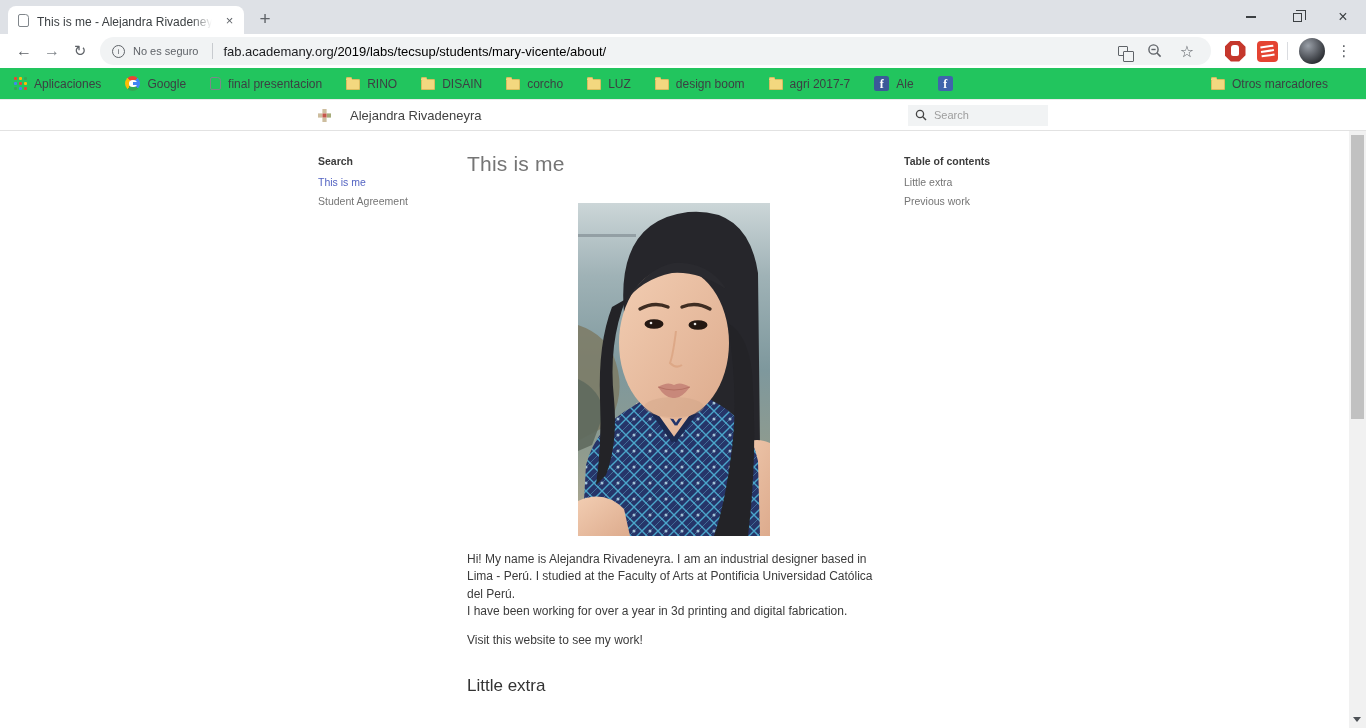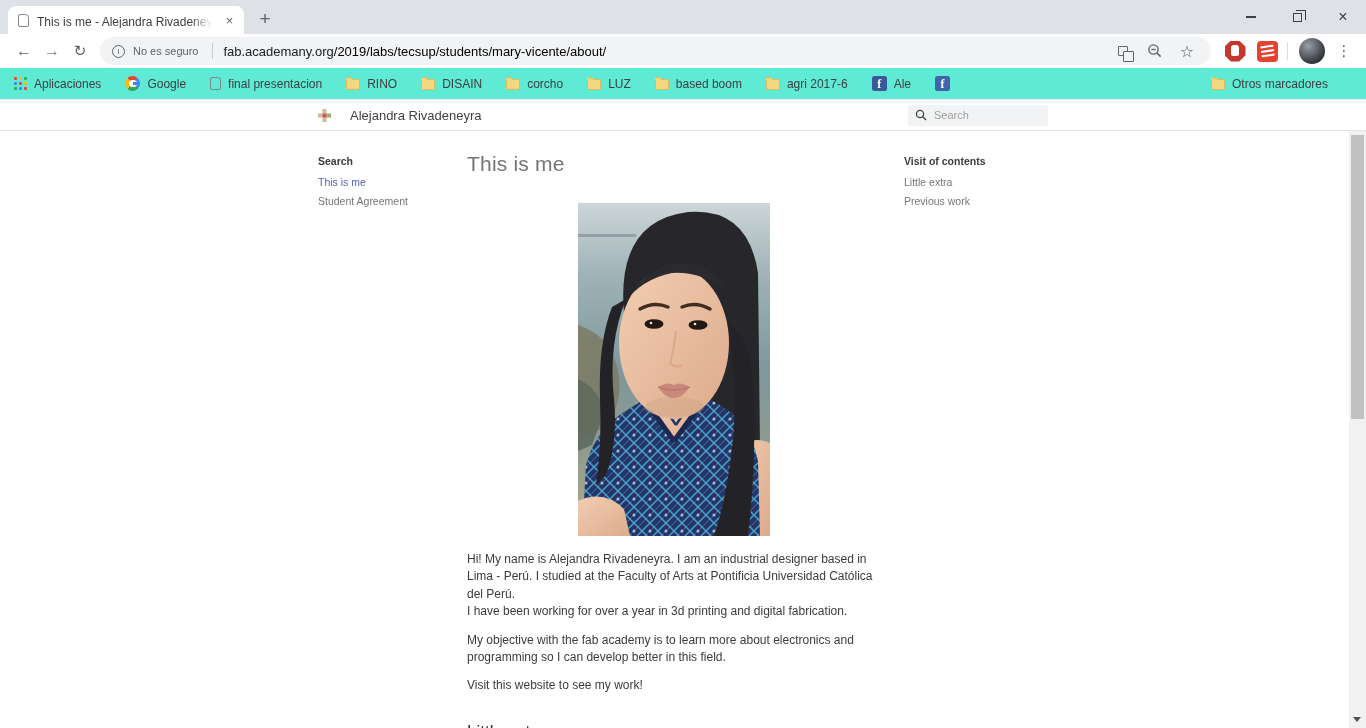--- a/index.html
+++ b/index.html
@@ -55,21 +55,21 @@
     background:#fff; border-radius:3px 3px 2px 2px; }
   .todoist { width:21px; height:21px; background:#e44332; border-radius:4px; display:flex; align-items:center; justify-content:center; }
   .todoist i { width:13px; height:2.4px; background:#fff; display:block; transform:rotate(-8deg);
     box-shadow:0 -4.5px 0 #fff, 0 4.5px 0 #fff; }
   .tb-div { width:1px; height:18px; background:#dadce0; margin:0 6px; }
   .avatar { width:26px; height:26px; border-radius:50%;
     background:radial-gradient(circle at 35% 30%, #9aa0a8 0%, #62666d 38%, #2c2f34 75%, #1b1d20 100%); }
   .menu-dots { font-size:15px; color:#5f6368; }
 
   
-  .bookmarks { height:32px; background:#5eead4; display:flex; align-items:center; padding:0 14px; border-bottom:1px solid #ebebeb; }
+  .bookmarks { height:32px; background:#22c55e; display:flex; align-items:center; padding:0 14px; border-bottom:1px solid #ebebeb; }
   .bm { display:flex; align-items:center; margin-right:24px; font-size:12px; color:#3c4043; white-space:nowrap; }
   .bm .lbl { margin-left:7px; }
   .bm.no-lbl .lbl { margin-left:0; }
   .apps-grid { width:13px; height:13px; display:grid; grid-template-columns:repeat(3,1fr); gap:1.6px; }
   .apps-grid b { border-radius:1px; }
   .g-ring { width:15px; height:15px; border-radius:50%; position:relative;
     background:conic-gradient(from 315deg, #ea4335 0 90deg, #4285f4 90deg 180deg, #34a853 180deg 270deg, #fbbc05 270deg 360deg); }
   .g-ring::before { content:""; position:absolute; inset:3.8px; background:#fff; border-radius:50%; }
   .g-ring::after { content:""; position:absolute; right:0; top:6px; width:7px; height:3.2px; background:#4285f4; }
   .ic-doc { width:11px; height:13px; border:1.4px solid #80868b; border-radius:2px 3.5px 2px 2px; }
@@ -219,25 +219,25 @@
   <div class="bm">
     <span class="ic-folder"></span>
     <span class="lbl">corcho</span>
   </div>
   <div class="bm">
     <span class="ic-folder"></span>
     <span class="lbl">LUZ</span>
   </div>
   <div class="bm">
     <span class="ic-folder"></span>
-    <span class="lbl">based boom</span>
-  </div>
-  <div class="bm">
-    <span class="ic-folder"></span>
-    <span class="lbl">agri 2017-6</span>
+    <span class="lbl">design boom</span>
+  </div>
+  <div class="bm">
+    <span class="ic-folder"></span>
+    <span class="lbl">agri 2017-7</span>
   </div>
   <div class="bm">
     <span class="ic-fb">f</span>
     <span class="lbl">Ale</span>
   </div>
   <div class="bm no-lbl">
     <span class="ic-fb alt">f</span>
     <span class="lbl"></span>
   </div>
   <div class="bm bm-other">
@@ -331,29 +331,28 @@
           <path d="M80 184 Q96 190 112 184" stroke="#a96355" stroke-width="1" fill="none" opacity="0.6"></path>
 
           <path d="M46 100 Q70 64 96 60 Q130 58 148 86 Q120 68 94 70 Q64 76 46 100 Z" fill="#2a2a2f"></path>
           <path d="M48 96 Q30 140 36 196 Q40 240 28 272 L18 282 Q24 240 22 196 Q20 140 34 104 Z" fill="#232327"></path>
           <path d="M150 120 Q162 200 152 260 Q146 304 136 333 L170 333 Q180 250 174 170 Q170 132 150 120 Z" fill="#232327"></path>
         </svg>
       </div>
 
       <p>Hi! My name is Alejandra Rivadeneyra. I am an industrial designer based in Lima - Perú. I studied at the Faculty of Arts at Pontificia Universidad Católica del Perú.
 I have been working for over a year in 3d printing and digital fabrication.</p>
-      <p>My objective with the fab academy is to learn more about electronics and programming so I can develop better in this field.</p>
       <p>Visit this website to see my work!</p>
 
       <h2>Little extra</h2>
 
     </div>
 
     <div class="toc-col">
-      <div class="nav-heading">Visit of contents</div>
+      <div class="nav-heading">Table of contents</div>
       <a class="nav-item">Little extra</a>
       <a class="nav-item">Previous work</a>
     </div>
   </div>
 
   <div class="scrollbar">
     <div class="scroll-thumb"></div>
     <div class="scroll-arrow-down"></div>
   </div>
 </div>

